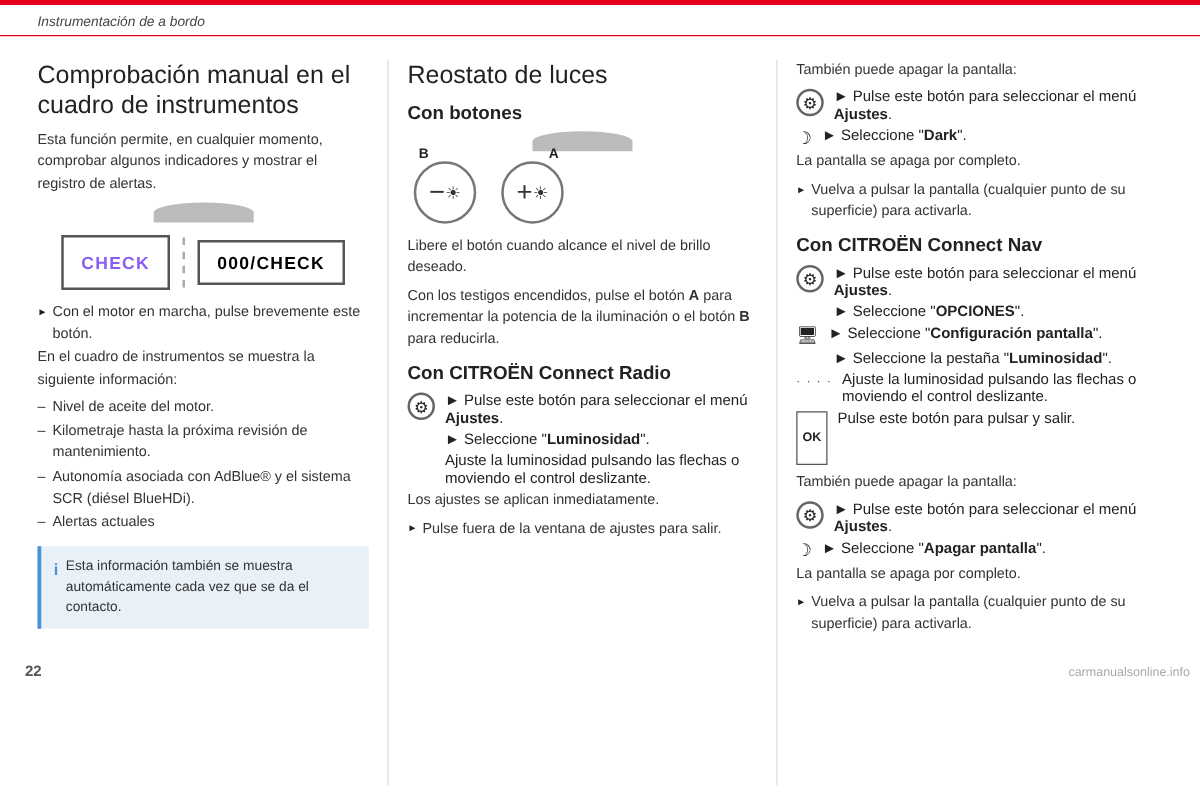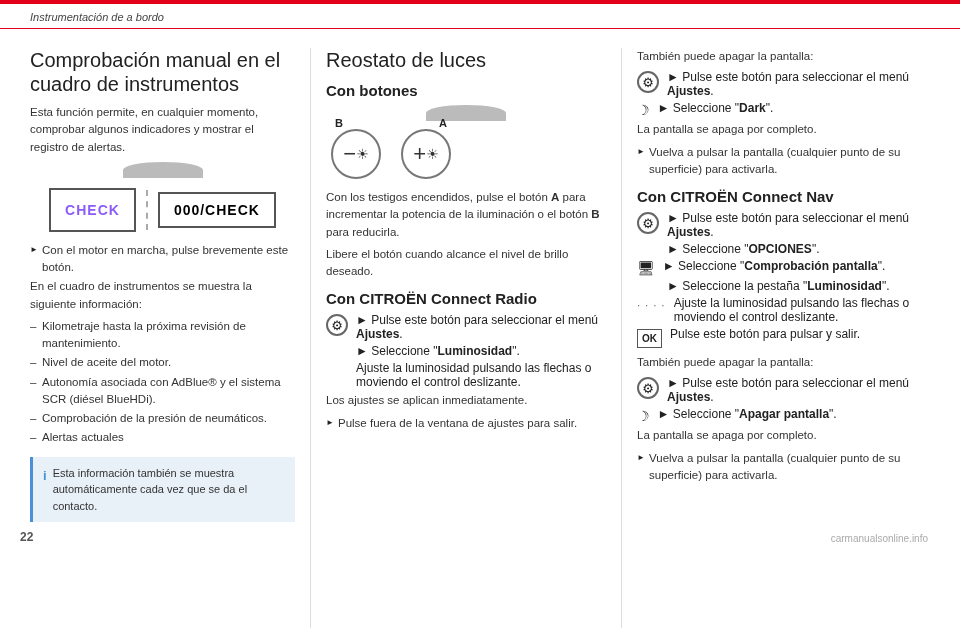--- a/index.html
+++ b/index.html
@@ -198,39 +198,39 @@
     }
     .icon-dots {
       font-size: 10px;
       letter-spacing: 1px;
       flex-shrink: 0;
       margin-top: 4px;
       color: #555;
     }
     .icon-ok {
       border: 1px solid #555;
-      padding: 3px 4px;
+      padding: 15px 4px;
       font-size: 10px;
       font-weight: bold;
       flex-shrink: 0;
       margin-top: 2px;
       text-align: center;
     }
     .page-number {
       position: absolute;
       bottom: 8px;
       left: 20px;
       font-size: 12px;
       color: #555;
       font-weight: bold;
     }
     .watermark {
       position: absolute;
       bottom: 8px;
-      right: 32px;
+      right: 8px;
       font-size: 10px;
       color: #aaa;
     }
     .rheostat-area {
       display: flex;
       align-items: center;
       justify-content: flex-start;
       gap: 20px;
       margin: 8px 0 10px 0;
       padding-left: 5px;
@@ -302,24 +302,23 @@
       <div class="instrument-display">
         <div class="check-box">CHECK</div>
         <div class="dashed-divider"></div>
         <div class="check-value-box">000/CHECK</div>
       </div>
 
       <div class="bullet-item">
         <span>Con el motor en marcha, pulse brevemente este botón.</span>
       </div>
       <p class="body-text">En el cuadro de instrumentos se muestra la siguiente información:</p>
+      <div class="dash-item">Nivel de aceite del motor.</div>
       <div class="dash-item">Kilometraje hasta la próxima revisión de mantenimiento.</div>
-      <div class="dash-item">Nivel de aceite del motor.</div>
       <div class="dash-item">Autonomía asociada con AdBlue® y el sistema SCR (diésel BlueHDi).</div>
-      <div class="dash-item">Comprobación de la presión de neumáticos.</div>
       <div class="dash-item">Alertas actuales</div>
 
       <div class="info-box">
         <span class="info-icon">i</span>
         <span>Esta información también se muestra automáticamente cada vez que se da el contacto.</span>
       </div>
     </div>
 
     <div class="col-divider"></div>
 
@@ -337,24 +336,24 @@
           <span style="font-size:22px; color:#333;">−</span>
           <span class="sun-small">☀</span>
         </div>
         <div class="btn-plus-circle">
           <span class="btn-label-a">A</span>
           <span style="font-size:22px; color:#333;">+</span>
           <span class="sun-small">☀</span>
         </div>
       </div>
 
+      <p class="body-text">Libere el botón cuando alcance el nivel de brillo deseado.</p>
       <p class="body-text">
         Con los testigos encendidos, pulse el botón <strong>A</strong> para incrementar la potencia de la iluminación o el botón <strong>B</strong> para reducirla.
       </p>
-      <p class="body-text">Libere el botón cuando alcance el nivel de brillo deseado.</p>
 
       <h2 class="subsection-title">Con CITROËN Connect Radio</h2>
 
       <div class="settings-icon-row">
         <div class="icon-circle">⚙</div>
         <span class="body-text">► Pulse este botón para seleccionar el menú <strong>Ajustes</strong><span>.</span></span>
       </div>
       <div class="settings-icon-row">
         <div style="width:22px; flex-shrink:0;"></div>
         <span class="body-text">► Seleccione "<strong>Luminosidad</strong><span>".</span></span>
@@ -393,21 +392,21 @@
       <div class="settings-icon-row">
         <div class="icon-circle">⚙</div>
         <span class="body-text">► Pulse este botón para seleccionar el menú <strong>Ajustes</strong><span>.</span></span>
       </div>
       <div class="settings-icon-row">
         <div style="width:22px; flex-shrink:0;"></div>
         <span class="body-text">► Seleccione "<strong>OPCIONES</strong><span>".</span></span>
       </div>
       <div class="settings-icon-row">
         <div class="icon-monitor">🖥</div>
-        <span class="body-text">► Seleccione "<strong>Comprobación pantalla</strong><span>".</span></span>
+        <span class="body-text">► Seleccione "<strong>Configuración pantalla</strong><span>".</span></span>
       </div>
       <div class="settings-icon-row">
         <div style="width:22px; flex-shrink:0;"></div>
         <span class="body-text">► Seleccione la pestaña "<strong>Luminosidad</strong><span>".</span></span>
       </div>
       <div class="settings-icon-row">
         <span class="icon-dots">· · · ·</span>
         <span class="body-text">Ajuste la luminosidad pulsando las flechas o moviendo el control deslizante.</span>
       </div>
       <div class="settings-icon-row">

